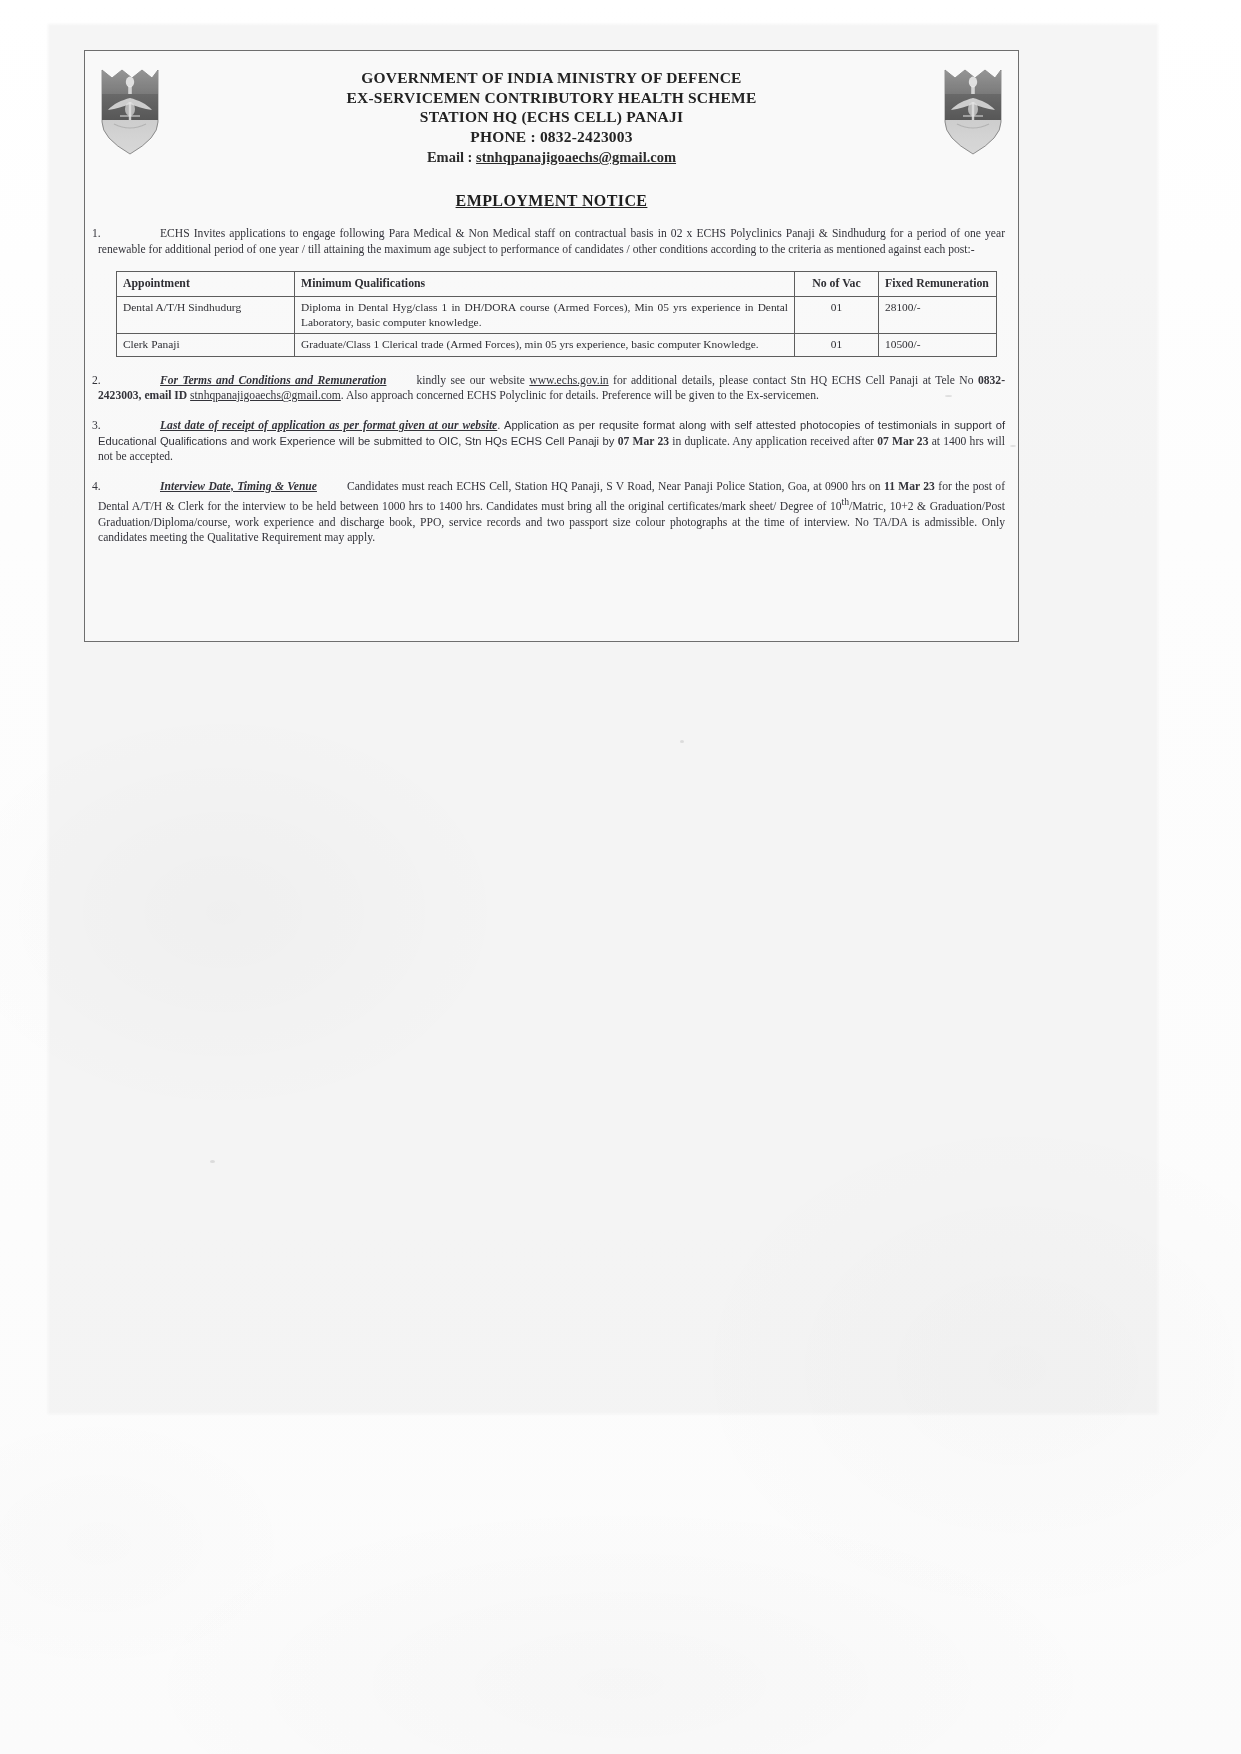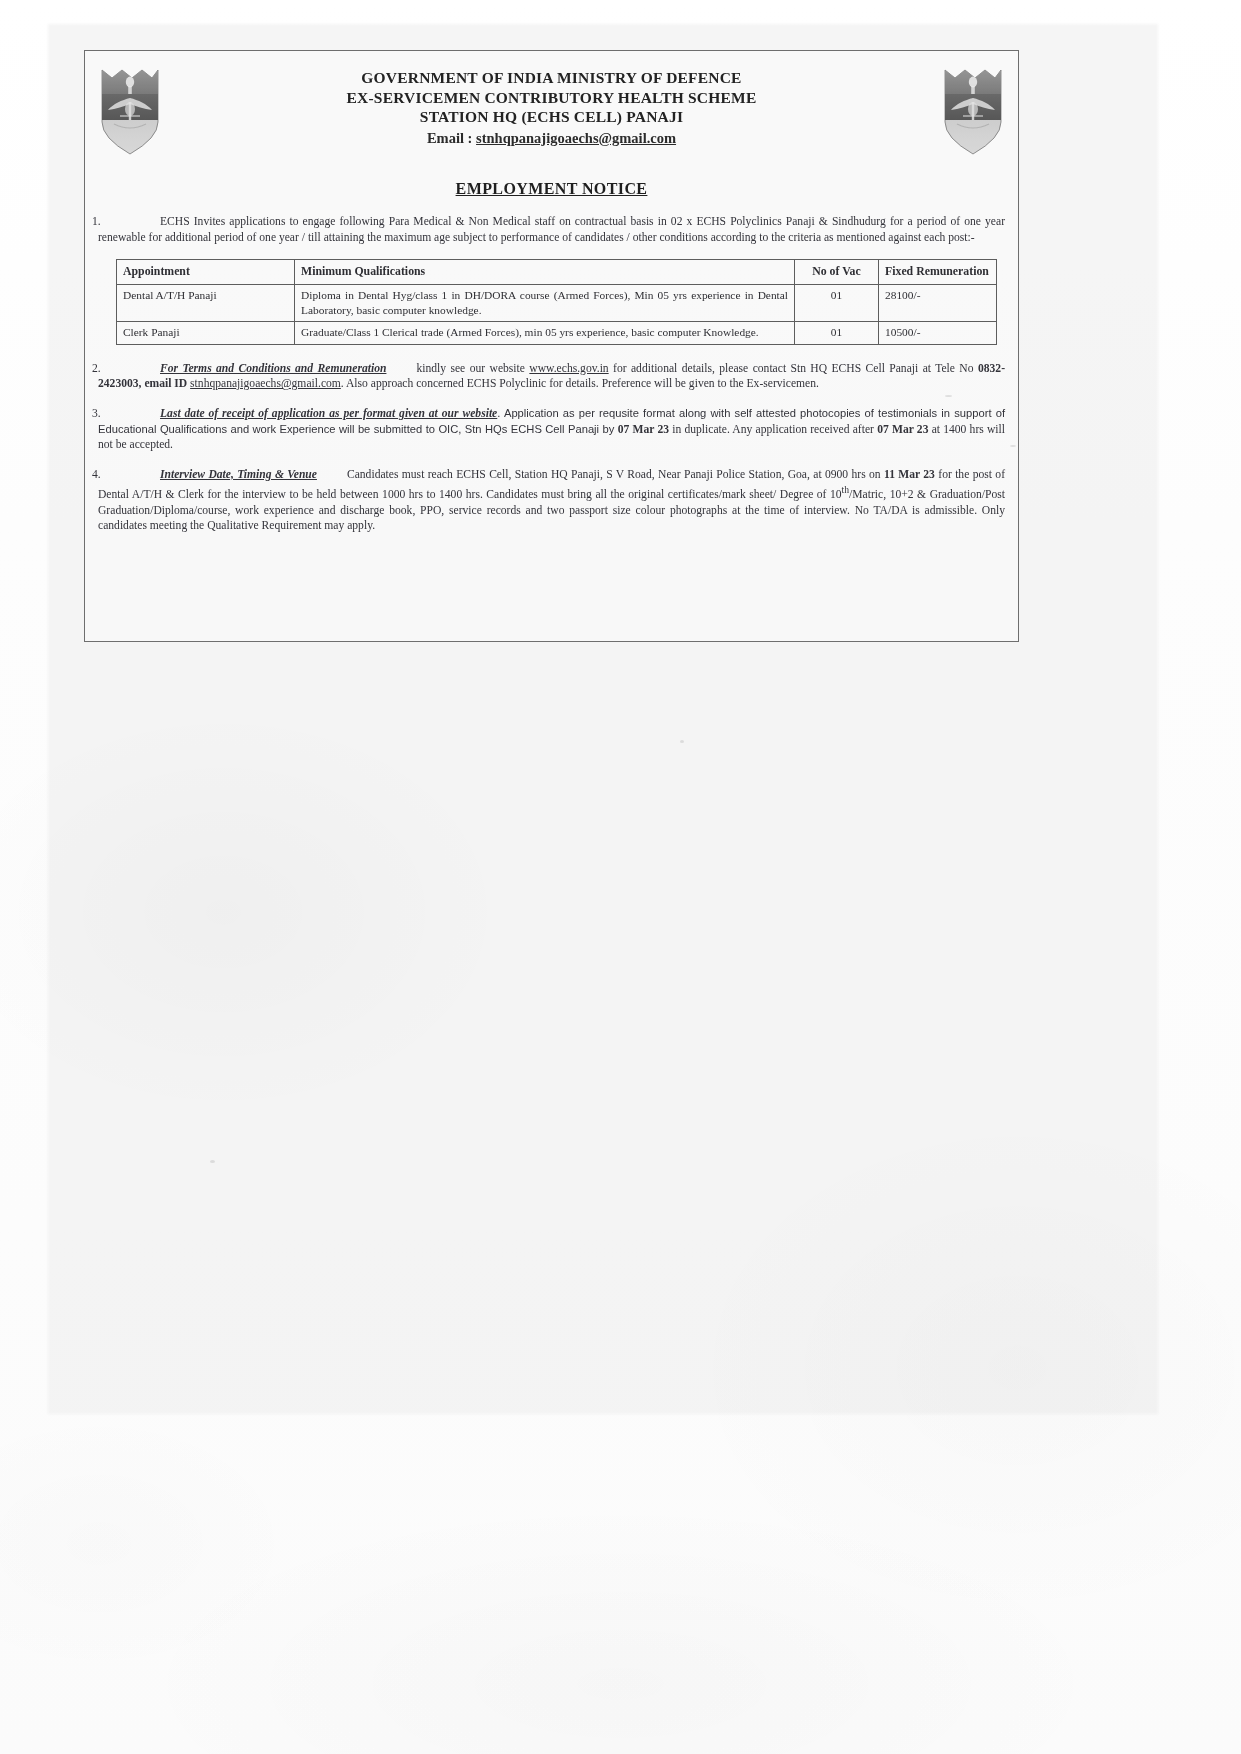--- a/index.html
+++ b/index.html
@@ -234,20 +234,21 @@
           <ellipse cx="32" cy="45" rx="5" ry="7" fill="#dcdcdc" opacity=".7"></ellipse>
           <path d="M22,52 L42,52" stroke="#e0e0e0" stroke-width="1.6" opacity=".65"></path>
           <path d="M16,60 Q32,68 48,60" stroke="#9a9a9a" stroke-width="1.2" fill="none" opacity=".6"></path>
         </svg>
       </div>
 
       <div class="header-text">
         <div class="line">GOVERNMENT OF INDIA MINISTRY OF DEFENCE</div>
         <div class="line">EX-SERVICEMEN CONTRIBUTORY HEALTH SCHEME</div>
         <div class="line">STATION HQ (ECHS CELL) PANAJI</div>
+        <div class="line">PHONE : 0832-2423003</div>
         <div class="email-line"><span>Email : </span><span class="u">stnhqpanajigoaechs@gmail.com</span></div>
       </div>
 
       <div class="emblem">
         <svg viewBox="0 0 64 92" xmlns="http://www.w3.org/2000/svg">
           <path d="M4,6 L14,14 L24,6 L34,14 L44,6 L54,14 L60,6 L60,58 Q60,74 32,90 Q4,74 4,58 Z" fill="url(#shBot)" stroke="#5a5a5a" stroke-width="0.7"></path>
           <path d="M4,6 L14,14 L24,6 L34,14 L44,6 L54,14 L60,6 L60,30 L4,30 Z" fill="url(#shTop)"></path>
           <rect x="4" y="30" width="56" height="26" fill="url(#shMid)"></rect>
           <ellipse cx="32" cy="18" rx="4.2" ry="5.4" fill="#efefef" opacity=".85"></ellipse>
           <rect x="30.2" y="22" width="3.6" height="8" fill="#e8e8e8" opacity=".8"></rect>
@@ -277,21 +278,21 @@
       <thead>
         <tr>
           <th class="l">Appointment</th>
           <th class="l">Minimum Qualifications</th>
           <th class="c">No of Vac</th>
           <th class="l">Fixed Remuneration</th>
         </tr>
       </thead>
       <tbody>
         <tr>
-          <td class="l">Dental A/T/H Panaji</td>
+          <td class="l">Dental A/T/H Sindhudurg</td>
           <td class="qual">Diploma in Dental Hyg/class 1 in DH/DORA course (Armed Forces), Min 05 yrs experience in Dental Laboratory, basic computer knowledge.</td>
           <td class="c">01</td>
           <td class="l">28100/-</td>
         </tr>
         <tr>
           <td class="l">Clerk Panaji</td>
           <td class="qual">Graduate/Class 1 Clerical trade (Armed Forces), min 05 yrs experience, basic computer Knowledge.</td>
           <td class="c">01</td>
           <td class="l">10500/-</td>
         </tr>

